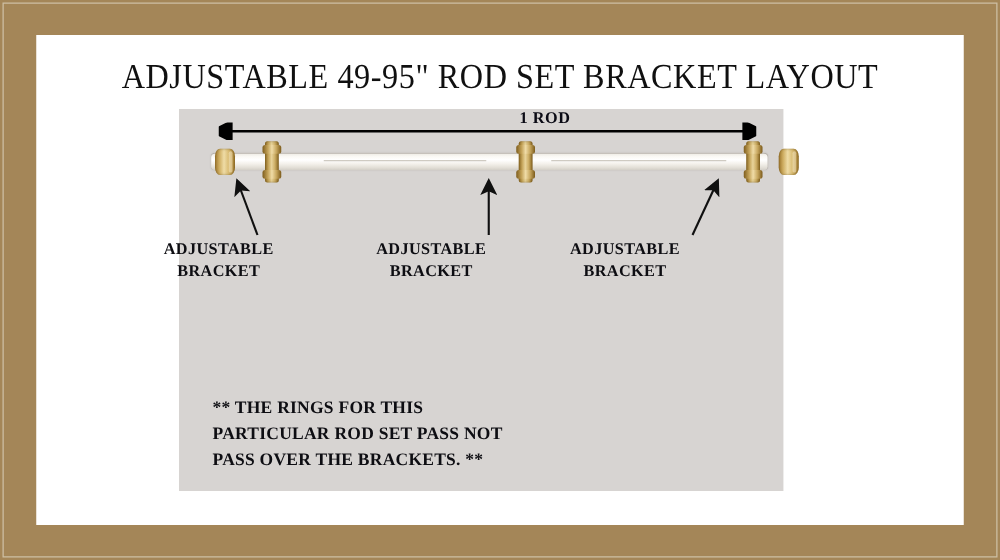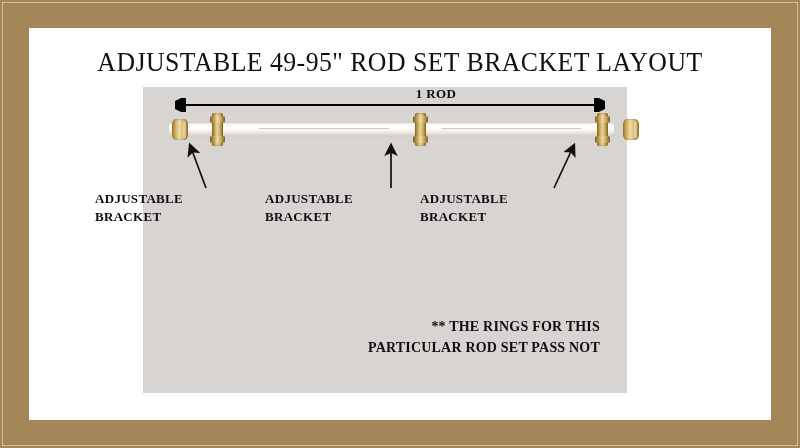--- a/index.html
+++ b/index.html
@@ -182,34 +182,35 @@
     width: 742px;
     height: 392px;
     pointer-events: none;
   }
 
   
   .bracket-label {
     position: absolute;
     top: 162px;
     width: 160px;
+    text-align: center;
     font-size: 13px;
     font-weight: bold;
     line-height: 1.42;
     color: #0d0d12;
     letter-spacing: 0.3px;
   }
 
   
   #footnote {
     position: absolute;
     left: 141px;
     top: 288px;
     width: 430px;
-    text-align: right;
+    text-align: left;
     font-size: 14px;
     font-weight: bold;
     line-height: 1.5;
     color: #0d0d12;
     letter-spacing: 0.2px;
   }
 </style>
 </head>
 <body>
 
@@ -275,16 +276,17 @@
       <div>BRACKET</div>
     </div>
     <div class="bracket-label" style="left:391px;">
       <div>ADJUSTABLE</div>
       <div>BRACKET</div>
     </div>
 
     <div id="footnote">
       <div>** THE RINGS FOR THIS</div>
       <div>PARTICULAR ROD SET PASS NOT</div>
+      <div>PASS OVER THE BRACKETS. **</div>
     </div>
 
   </div>
 </div>
 
 </body></html>

